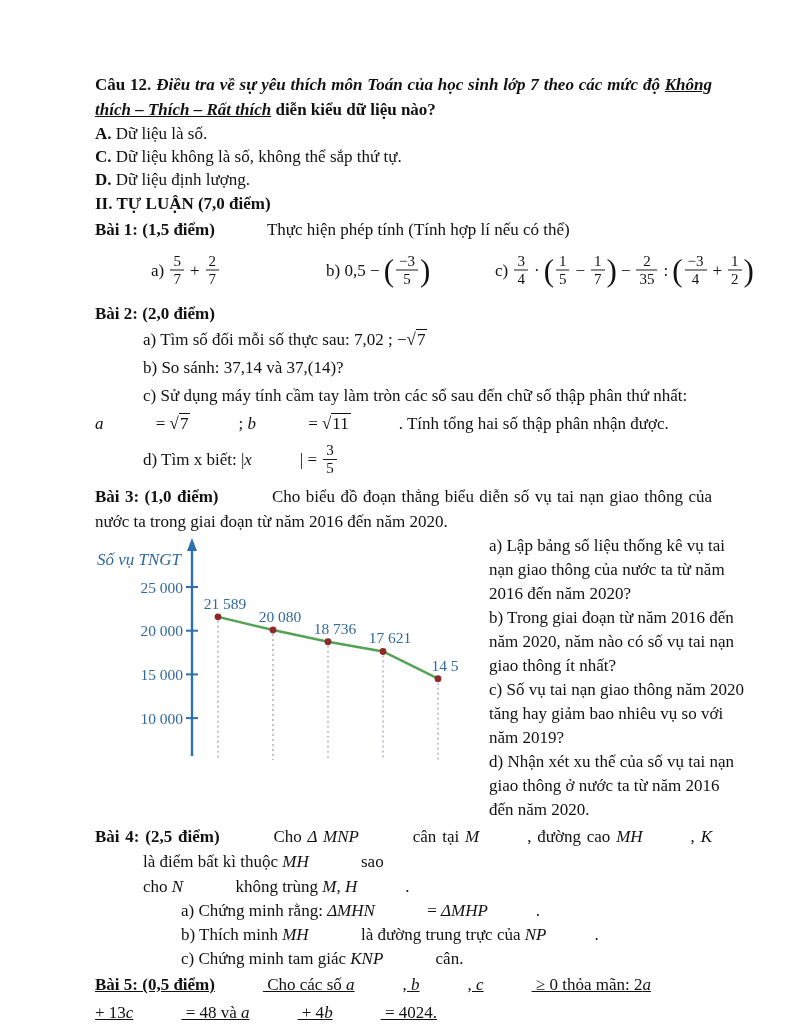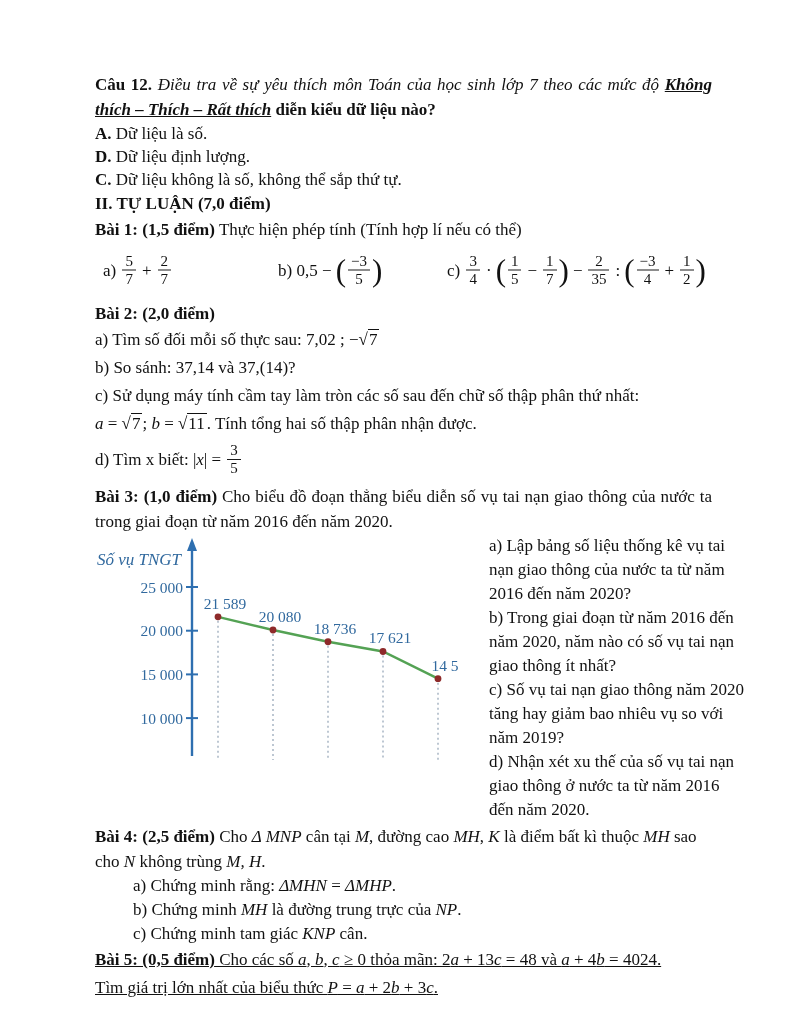--- a/index.html
+++ b/index.html
@@ -1,24 +1,24 @@
 <!DOCTYPE html>
 <html><head>
 <meta charset="utf-8">
 <style>
   html,body{margin:0;padding:0;background:#fff;}
   .page{width:792px;height:1024px;position:relative;background:#ffffff;overflow:hidden;
         font-family:"Liberation Serif","DejaVu Serif",serif;color:#111;font-size:17px;line-height:25px;}
   .content{position:absolute;left:95px;top:72px;width:617px;}
   p{margin:0;padding:0;}
   .jst{text-align:justify;}
-  .n{font-style:normal;font-weight:normal;}
+  .n{font-style:normal;font-weight:normal;padding-left:48px;}
   .b{font-weight:bold;}
   .i{font-style:italic;}
-  .bi{font-weight:normal;font-style:italic;}
+  .bi{font-weight:bold;font-style:italic;}
   .biu{font-weight:bold;font-style:italic;text-decoration:underline;}
   .opt{line-height:23px;}
   .h2{font-weight:bold;line-height:26px;}
   .mathrow{position:relative;height:54px;margin:3px 0 2px 0;}
   .m-a{position:absolute;left:8px;top:50%;transform:translateY(-50%);white-space:nowrap;}
   .m-b{position:absolute;left:183px;top:50%;transform:translateY(-50%);white-space:nowrap;}
   .m-c{position:absolute;left:352px;top:50%;transform:translateY(-50%);white-space:nowrap;}
   .frac{display:inline-block;vertical-align:middle;text-align:center;font-size:15px;line-height:17px;margin:0 2px;position:relative;top:-2px;}
   .fn{display:block;padding:0 3px;border-bottom:1.4px solid #1a1a1a;}
   .fd{display:block;padding:0 3px;}
@@ -42,22 +42,22 @@
 </style>
 </head>
 <body>
 
 <div class="page">
   <div class="content">
 
     <p class="jst"><span class="b">Câu 12. </span><span class="bi">Điều tra về sự yêu thích môn Toán của học sinh lớp 7 theo các mức độ </span><span class="biu">Không thích – Thích – Rất thích</span><span class="b"> diễn kiểu dữ liệu nào?</span></p>
 
     <p class="opt"><span class="b">A.</span><span> Dữ liệu là số.</span></p>
+    <p class="opt"><span class="b">C.</span><span> Dữ liệu không là số, không thể sắp thứ tự.</span></p>
     <p class="opt"><span class="b">D.</span><span> Dữ liệu định lượng.</span></p>
-    <p class="opt"><span class="b">C.</span><span> Dữ liệu không là số, không thể sắp thứ tự.</span></p>
 
     <p class="h2">II. TỰ LUẬN (7,0 điểm)</p>
 
     <p><span class="b">Bài 1: (1,5 điểm)</span><span class="n"> Thực hiện phép tính (Tính hợp lí nếu có thể)</span></p>
     <div class="mathrow">
       <span class="m-a"><span class="n">a) </span><span class="frac"><span class="fn">5</span><span class="fd">7</span></span><span class="op">+</span><span class="frac"><span class="fn">2</span><span class="fd">7</span></span></span>
       <span class="m-b"><span class="n">b) 0,5 − </span><span class="bp">(</span><span class="frac"><span class="fn">−3</span><span class="fd">5</span></span><span class="bp">)</span></span>
       <span class="m-c"><span class="n">c) </span><span class="frac"><span class="fn">3</span><span class="fd">4</span></span><span class="op">·</span><span class="bp">(</span><span class="frac"><span class="fn">1</span><span class="fd">5</span></span><span class="op">−</span><span class="frac"><span class="fn">1</span><span class="fd">7</span></span><span class="bp">)</span><span class="op">−</span><span class="frac"><span class="fn">2</span><span class="fd">35</span></span><span class="op">:</span><span class="bp">(</span><span class="frac"><span class="fn">−3</span><span class="fd">4</span></span><span class="op">+</span><span class="frac"><span class="fn">1</span><span class="fd">2</span></span><span class="bp">)</span></span>
     </div>
 
@@ -106,20 +106,20 @@
         <p>a) Lập bảng số liệu thống kê vụ tai nạn giao thông của nước ta từ năm 2016 đến năm 2020?</p>
         <p>b) Trong giai đoạn từ năm 2016 đến năm 2020, năm nào có số vụ tai nạn giao thông ít nhất?</p>
         <p>c) Số vụ tai nạn giao thông năm 2020 tăng hay giảm bao nhiêu vụ so với năm 2019?</p>
         <p>d) Nhận xét xu thế của số vụ tai nạn giao thông ở nước ta từ năm 2016 đến năm 2020.</p>
       </div>
     </div>
 
     <p class="b4l jst"><span class="b">Bài 4: (2,5 điểm)</span><span class="n"> Cho </span><span class="i">Δ MNP</span><span class="n"> cân tại </span><span class="i">M</span><span class="n">, đường cao </span><span class="i">MH</span><span class="n">, </span><span class="i">K</span><span class="n"> là điểm bất kì thuộc </span><span class="i">MH</span><span class="n"> sao</span></p>
     <p class="b4l"><span class="n">cho </span><span class="i">N</span><span class="n"> không trùng </span><span class="i">M, H</span><span class="n">.</span></p>
     <p class="ind"><span class="n">a) Chứng minh rằng:  </span><span class="i">ΔMHN</span><span class="n"> = </span><span class="i">ΔMHP</span><span class="n">.</span></p>
-    <p class="ind"><span class="n">b) Chứng minh </span><span class="i">MH</span><span class="n"> là đường trung trực của </span><span class="i">NP</span><span class="n">.</span></p>
+    <p class="ind"><span class="n">b) Thích minh </span><span class="i">MH</span><span class="n"> là đường trung trực của </span><span class="i">NP</span><span class="n">.</span></p>
     <p class="ind"><span class="n">c) Chứng minh tam giác </span><span class="i">KNP</span><span class="n"> cân.</span></p>
 
     <p class="b5l"><span class="b">Bài 5: (0,5 điểm)</span><span class="n"> Cho các số  </span><span class="i">a</span><span class="n">, </span><span class="i">b</span><span class="n">, </span><span class="i">c</span><span class="n"> ≥ 0 thỏa mãn:  2</span><span class="i">a</span><span class="n"> + 13</span><span class="i">c</span><span class="n"> = 48  và  </span><span class="i">a</span><span class="n"> + 4</span><span class="i">b</span><span class="n"> = 4024.</span></p>
     <p class="b5l"><span class="n">Tìm giá trị lớn nhất của biểu thức  </span><span class="i">P</span><span class="n"> = </span><span class="i">a</span><span class="n"> + 2</span><span class="i">b</span><span class="n"> + 3</span><span class="i">c</span><span class="n">.</span></p>
 
   </div>
 </div>
 
 </body></html>

